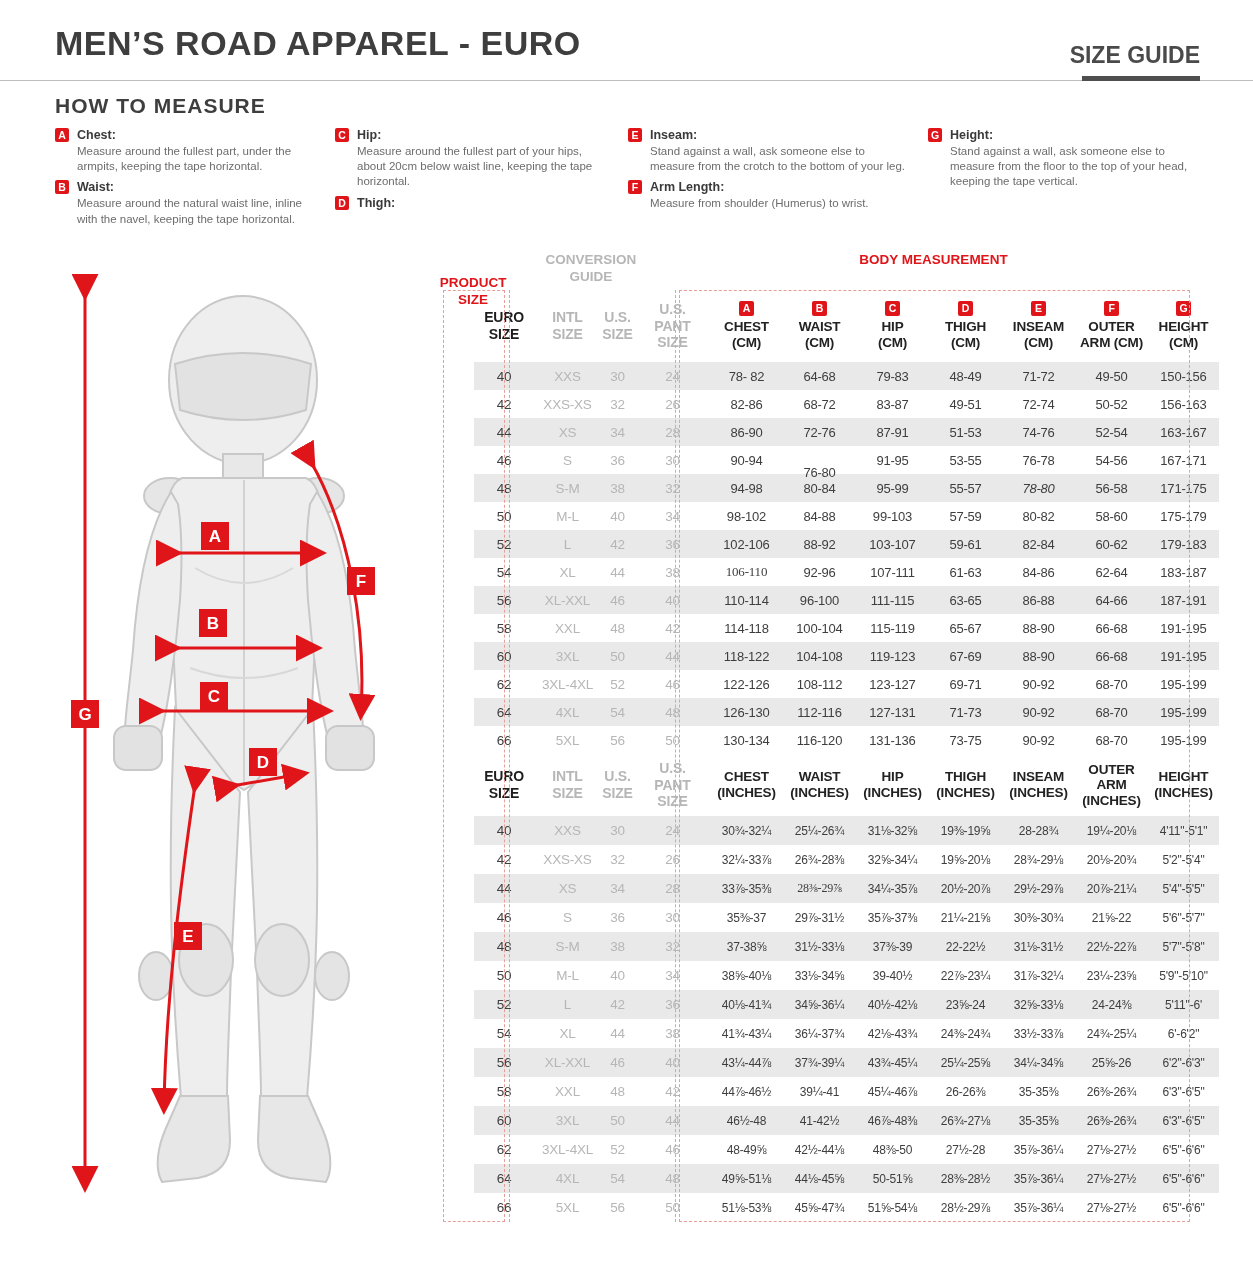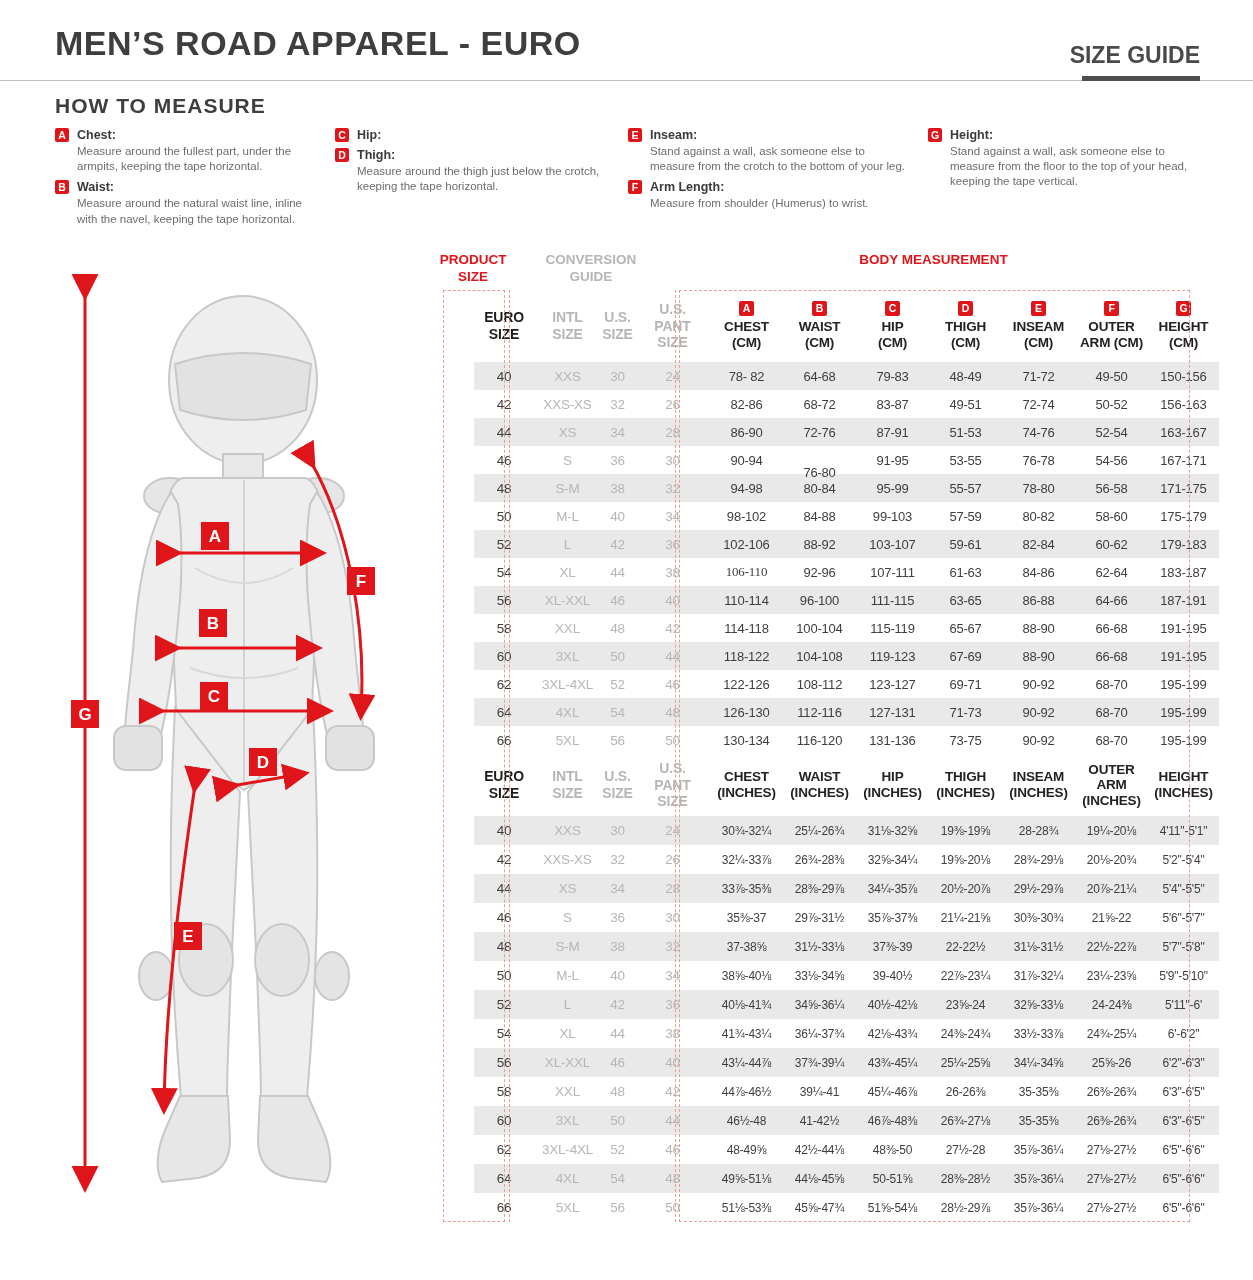--- a/index.html
+++ b/index.html
@@ -77,27 +77,27 @@
         </div>
         <div class="htm-desc">Measure around the natural waist line, inline with the navel, keeping the tape horizontal.</div>
       </div>
     </div>
   <div class="htm-col" style="left:335px;width:272px;">
       <div class="htm-item">
         <div class="htm-head">
           <span class="badge">C</span>
           <span class="htm-name">Hip:</span>
         </div>
+        <div class="htm-desc">Measure around the fullest part of your hips, about 20cm below waist line, keeping the tape horizontal.</div>
       </div>
       <div class="htm-item">
         <div class="htm-head">
           <span class="badge">D</span>
           <span class="htm-name">Thigh:</span>
         </div>
-        <div class="htm-desc">Measure around the thigh just below the crotch, keeping the tape horizontal.</div>
       </div>
     </div>
   <div class="htm-col" style="left:628px;width:278px;">
       <div class="htm-item">
         <div class="htm-head">
           <span class="badge">E</span>
           <span class="htm-name">Inseam:</span>
         </div>
         <div class="htm-desc">Stand against a wall, ask someone else to measure from the crotch to the bottom of your leg.</div>
       </div>
@@ -169,21 +169,21 @@
       <rect x="144" y="654" width="28" height="28" fill="#e01519"></rect>
       <text x="158" y="674" fill="#fff" text-anchor="middle">E</text>
       <rect x="317" y="299" width="28" height="28" fill="#e01519"></rect>
       <text x="331" y="319" fill="#fff" text-anchor="middle">F</text>
       <rect x="41" y="432" width="28" height="28" fill="#e01519"></rect>
       <text x="55" y="452" fill="#fff" text-anchor="middle">G</text>
     </g>
   </svg>
 
   <div class="size-table">
-    <div class="glabel red" style="left:-8px;width:76px;">PRODUCT SIZE</div>
+    <div class="glabel red" style="left:-8px;width:76px;margin-top:23px;">PRODUCT SIZE</div>
     <div class="glabel gray" style="left:83px;width:130px;">CONVERSION GUIDE</div>
     <div class="glabel red" style="left:387px;width:207px;">BODY MEASUREMENT</div>
     <div class="rows">
         <div class="trow cmhead" style="height: 72px;">
           <div class="cell euro-h" style="width: 60px;">EURO<br>SIZE</div>
           <div class="cell " style="width: 6px;"></div>
           <div class="cell conv-h" style="width: 55px;">INTL<br>SIZE</div>
           <div class="cell conv-h" style="width: 45px;">U.S.<br>SIZE</div>
           <div class="cell conv-h" style="width: 65px;">U.S.<br>PANT SIZE</div>
           <div class="cell " style="width: 5px;"></div>
@@ -280,21 +280,21 @@
           <div class="cell euro-v" style="width: 60px;">48</div>
           <div class="cell " style="width: 6px;"></div>
           <div class="cell conv-v" style="width: 55px;">S-M</div>
           <div class="cell conv-v" style="width: 45px;">38</div>
           <div class="cell conv-v" style="width: 65px;">32</div>
           <div class="cell " style="width: 5px;"></div>
           <div class="cell meas-v" style="width: 73px; text-align: center;">94-98</div>
           <div class="cell meas-v" style="width: 73px;">80-84</div>
           <div class="cell meas-v" style="width: 73px;">95-99</div>
           <div class="cell meas-v" style="width: 73px;">55-57</div>
-          <div class="cell meas-v" style="width: 73px;">78-80</div>
+          <div class="cell meas-v" style="width: 73px; font-style: italic;">78-80</div>
           <div class="cell meas-v" style="width: 73px;">56-58</div>
           <div class="cell meas-v" style="width: 71px;">171-175</div>
         </div>
         <div class="trow cmrow" style="height: 28px;">
           <div class="cell euro-v" style="width: 60px;">50</div>
           <div class="cell " style="width: 6px;"></div>
           <div class="cell conv-v" style="width: 55px;">M-L</div>
           <div class="cell conv-v" style="width: 45px;">40</div>
           <div class="cell conv-v" style="width: 65px;">34</div>
           <div class="cell " style="width: 5px;"></div>
@@ -486,21 +486,21 @@
           <div class="cell meas-v" style="width: 71px;">5'2"-5'4"</div>
         </div>
         <div class="trow inrow alt" style="height: 29px;">
           <div class="cell euro-v" style="width: 60px;">44</div>
           <div class="cell " style="width: 6px;"></div>
           <div class="cell conv-v" style="width: 55px;">XS</div>
           <div class="cell conv-v" style="width: 45px;">34</div>
           <div class="cell conv-v" style="width: 65px;">28</div>
           <div class="cell " style="width: 5px;"></div>
           <div class="cell meas-v" style="width: 73px;">33⅞-35⅜</div>
-          <div class="cell meas-v" style="width: 73px;">28⅜-29⅞</div>
+          <div class="cell meas-v" style="width: 73px; font-family: Liberation Serif, serif;">28⅜-29⅞</div>
           <div class="cell meas-v" style="width: 73px;">34¼-35⅞</div>
           <div class="cell meas-v" style="width: 73px;">20½-20⅞</div>
           <div class="cell meas-v" style="width: 73px;">29½-29⅞</div>
           <div class="cell meas-v" style="width: 73px;">20⅞-21¼</div>
           <div class="cell meas-v" style="width: 71px;">5'4"-5'5"</div>
         </div>
         <div class="trow inrow" style="height: 29px;">
           <div class="cell euro-v" style="width: 60px;">46</div>
           <div class="cell " style="width: 6px;"></div>
           <div class="cell conv-v" style="width: 55px;">S</div>

